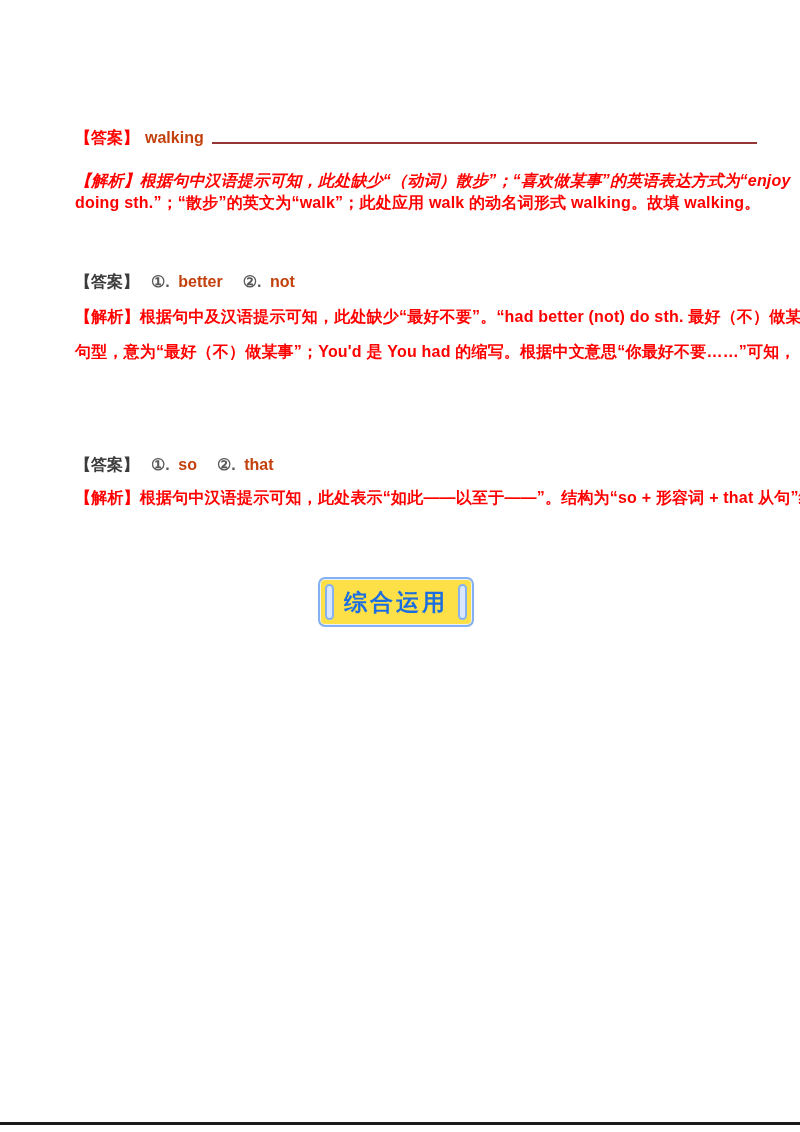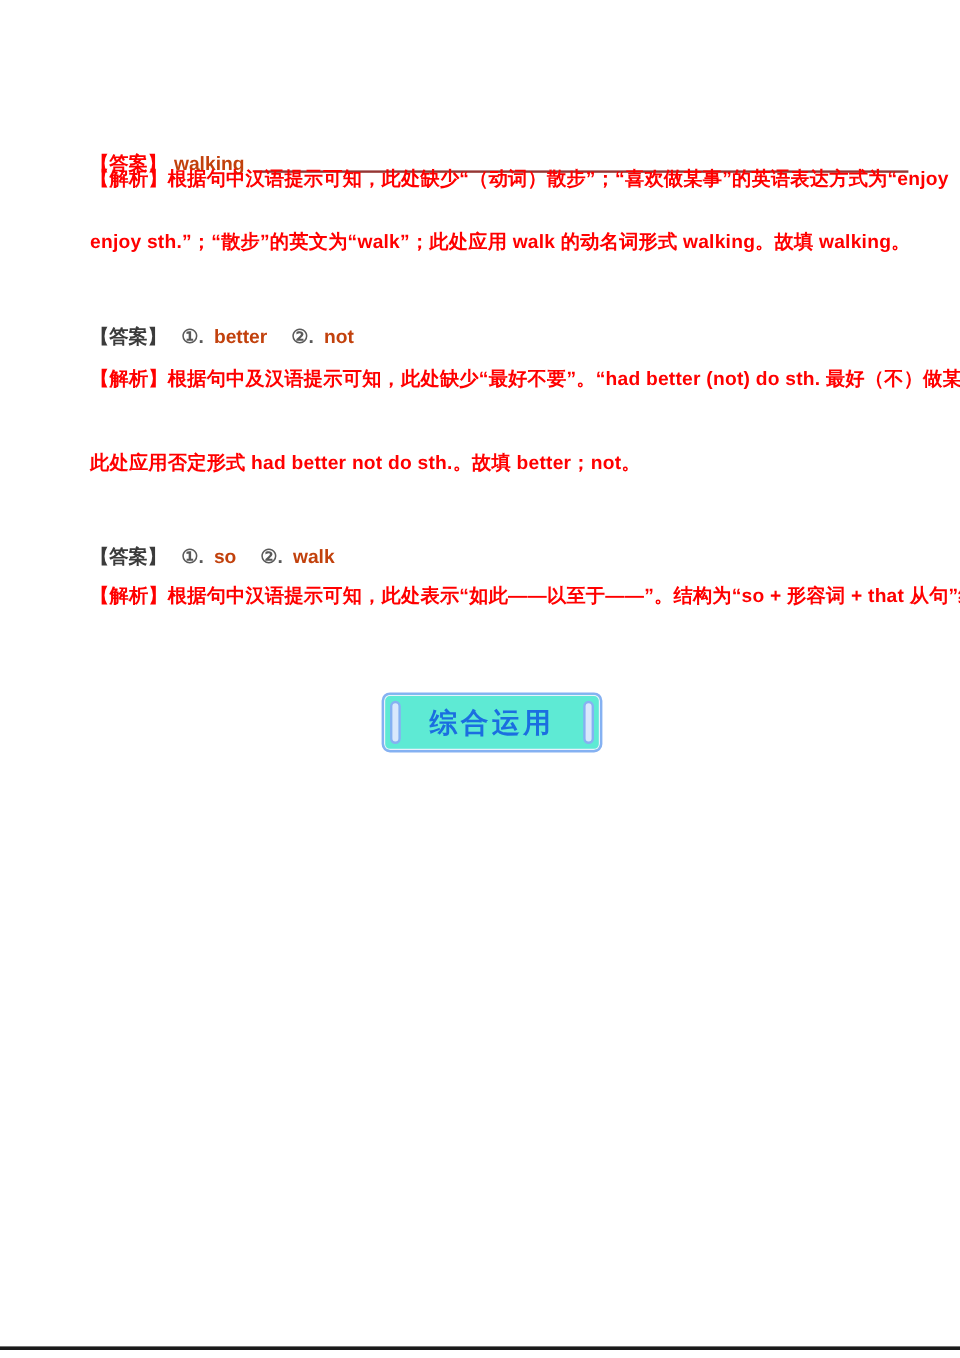--- a/index.html
+++ b/index.html
@@ -29,23 +29,23 @@
     flex:1;
     height:0;
     border-bottom:2px solid #943634;
     margin-left:8px;
     margin-bottom:3px;
   }
   .analysis{letter-spacing:0.2px;}
   .banner{
     position:absolute;
     left:318px;top:577px;
-    width:184px;height:50px;
+    width:156px;height:50px;
     box-sizing:border-box;
-    background:#5eead4;
+    background:#fde047;
     border:2px solid #85b1f2;
     border-radius:7px;
     display:flex;
     align-items:center;
     justify-content:space-between;
     padding:0 5px;
     box-shadow:0 0 0 1px #e8f1fd inset;
   }
   .roller{
     width:9px;height:36px;
@@ -70,46 +70,46 @@
 </head>
 <body>
 
 <div class="page">
 
   <div class="line answer-line" style="top:128px; right:43px;">
     <span class="lbl-red">【答案】</span>
     <span class="red">walking</span>
     <span class="blank-underline"></span>
   </div>
-  <div class="line analysis" style="top:140px;">【解析】根据句中汉语提示可知，此处缺少“（动词）散步”；“喜欢做某事”的英语表达方式为“enjoy</div>
-  <div class="line analysis" style="top:193px;">enjoy sth.”；“散步”的英文为“walk”；此处应用 walk 的动名词形式 walking。故填 walking。</div>
+  <div class="line analysis" style="top:171px;font-style:italic;">【解析】根据句中汉语提示可知，此处缺少“（动词）散步”；“喜欢做某事”的英语表达方式为“enjoy</div>
+  <div class="line analysis" style="top:193px;">doing sth.”；“散步”的英文为“walk”；此处应用 walk 的动名词形式 walking。故填 walking。</div>
 
   <div class="line answer-line" style="top:272px;">
     <span class="lbl-dark">【答案】</span>
     <span class="ans-item">
       <span class="marker">①.</span>
       <span class="red">better</span>
     </span>
     <span class="ans-item">
       <span class="marker">②.</span>
       <span class="red">not</span>
     </span>
   </div>
   <div class="line analysis" style="top:307px;">【解析】根据句中及汉语提示可知，此处缺少“最好不要”。“had better (not) do sth. 最好（不）做某事”是固定</div>
-  <div class="line analysis" style="top:377px;">此处应用否定形式 had better not do sth.。故填 better；not。</div>
+  <div class="line analysis" style="top:342px;">句型，意为“最好（不）做某事”；You'd 是 You had 的缩写。根据中文意思“你最好不要……”可知，</div>
 
   <div class="line answer-line" style="top:455px;">
     <span class="lbl-dark">【答案】</span>
     <span class="ans-item">
       <span class="marker">①.</span>
       <span class="red">so</span>
     </span>
     <span class="ans-item">
       <span class="marker">②.</span>
-      <span class="red">walk</span>
+      <span class="red">that</span>
     </span>
   </div>
   <div class="line analysis" style="top:488px;">【解析】根据句中汉语提示可知，此处表示“如此——以至于——”。结构为“so + 形容词 + that 从句”结构，</div>
 
   <div class="banner">
     <span class="roller"></span>
     <span class="banner-text">综合运用</span>
     <span class="roller"></span>
   </div>
 

